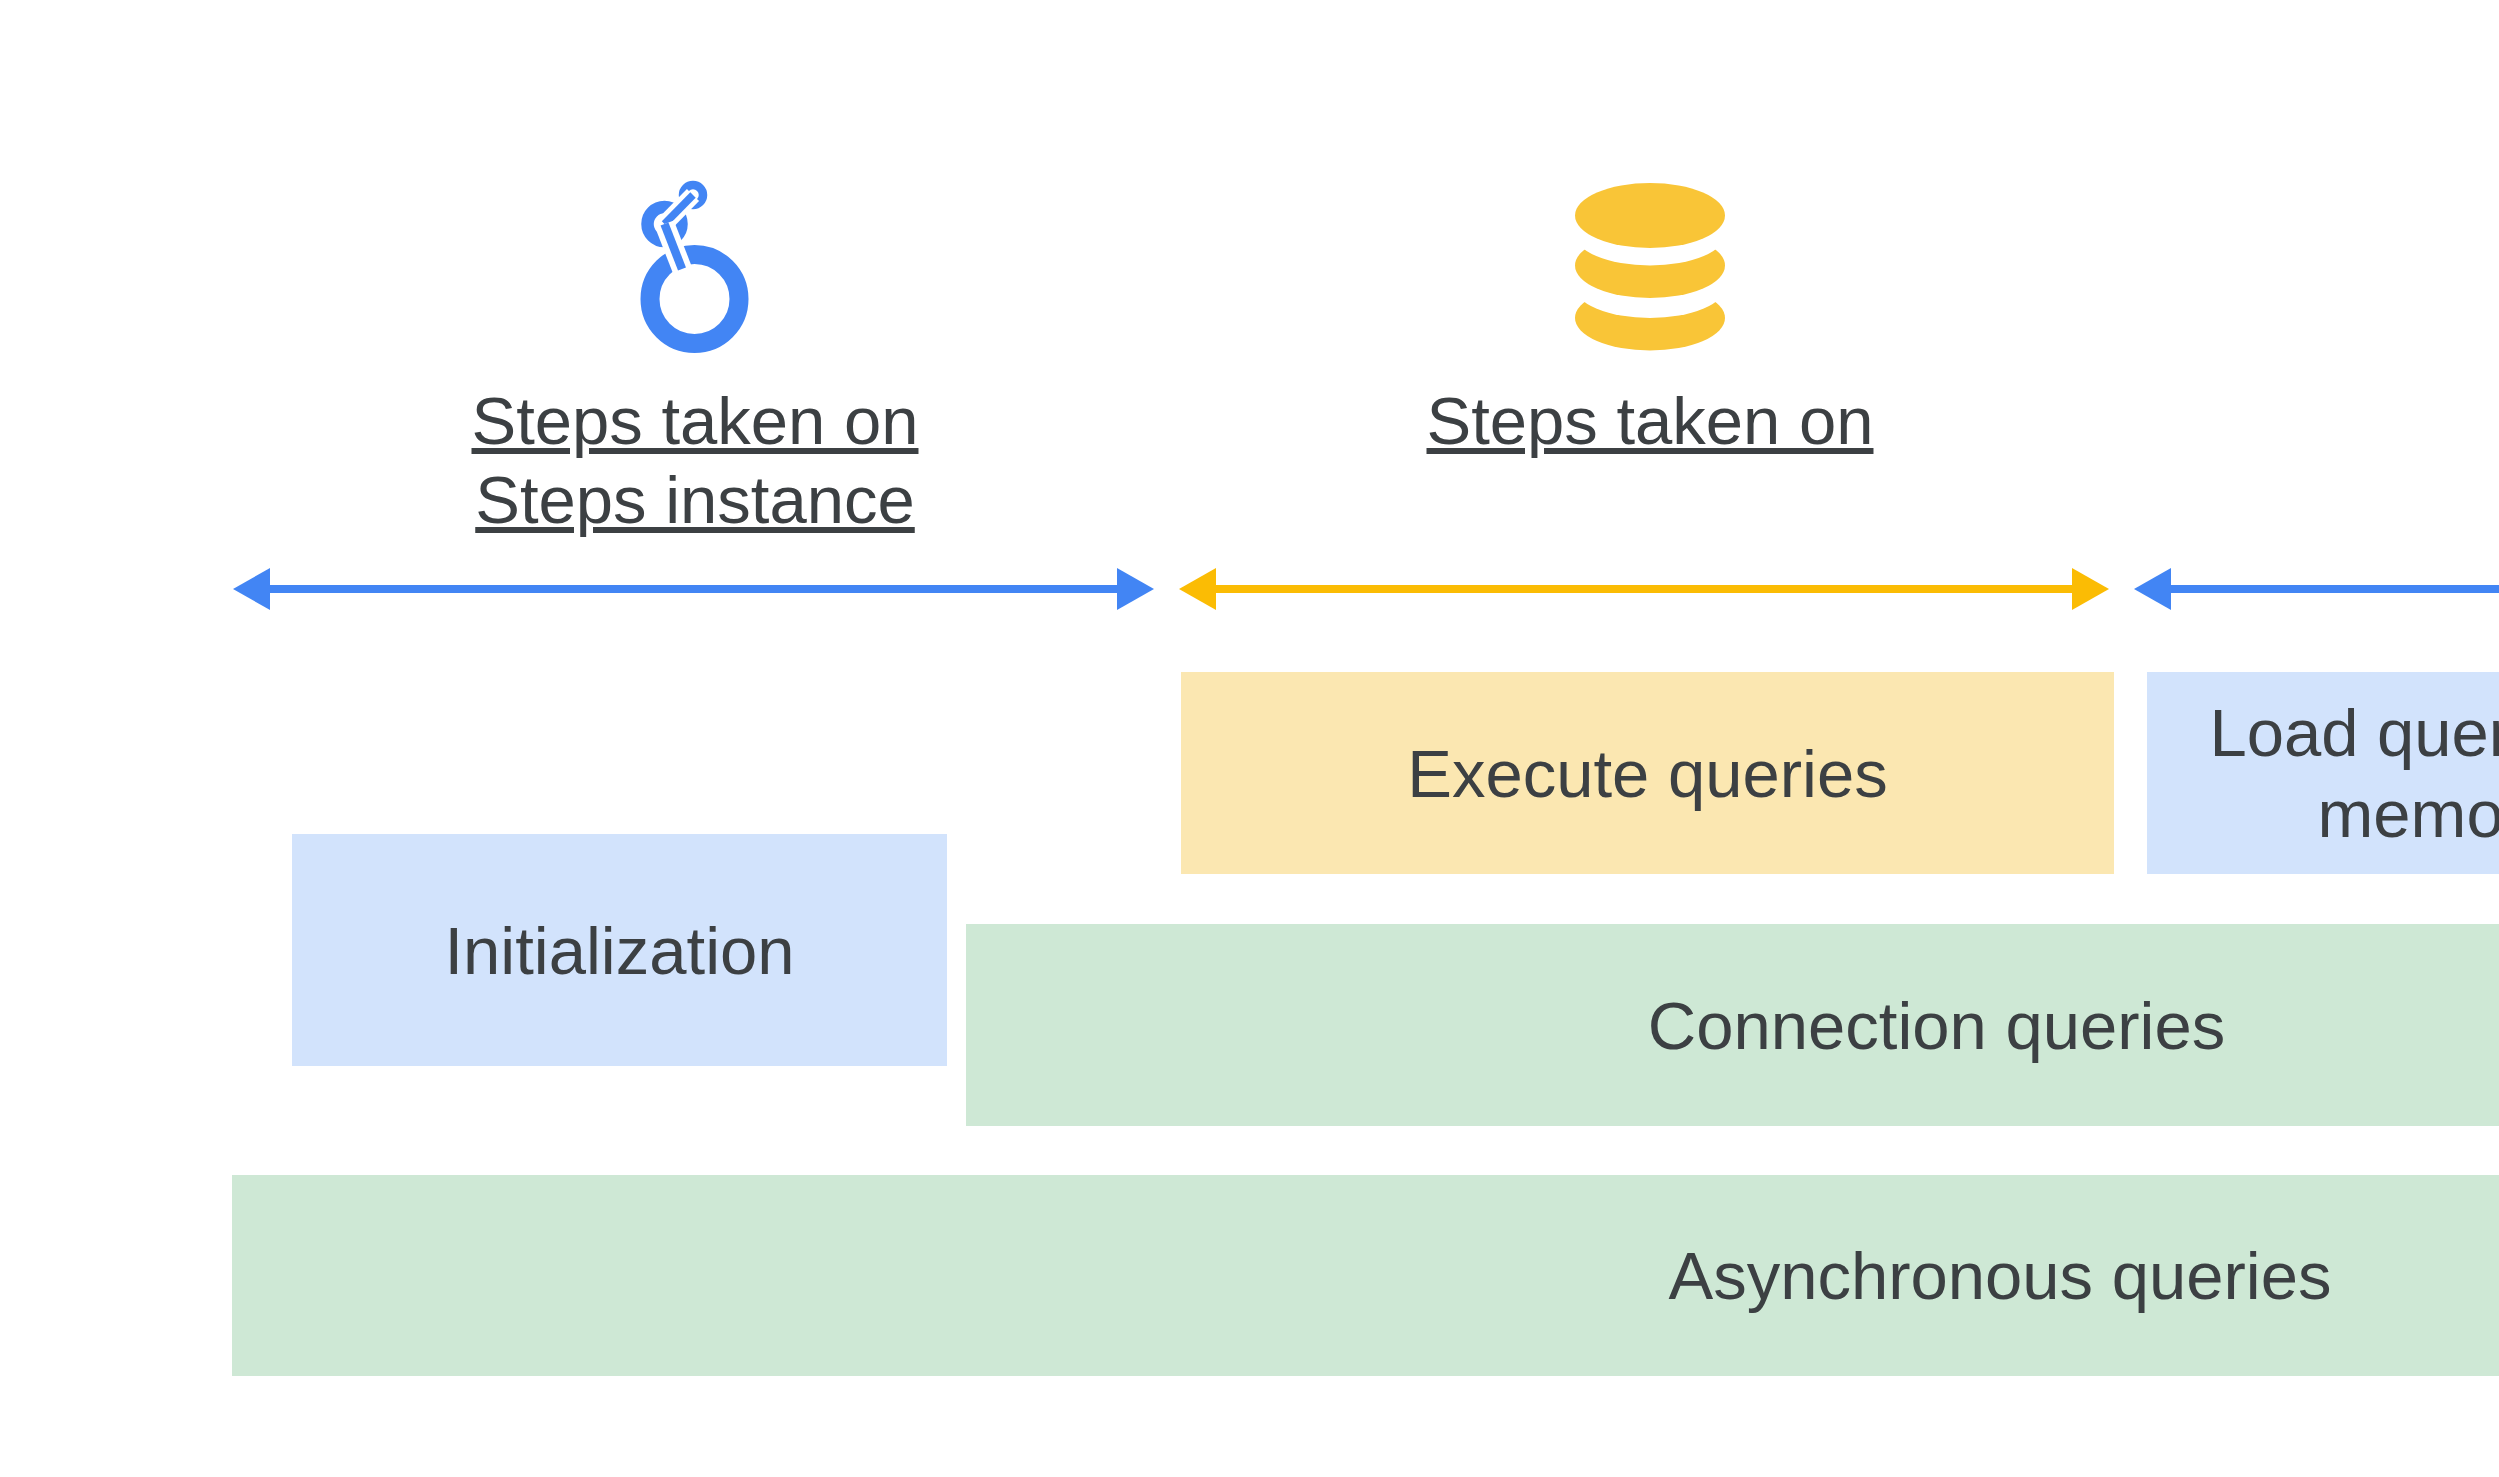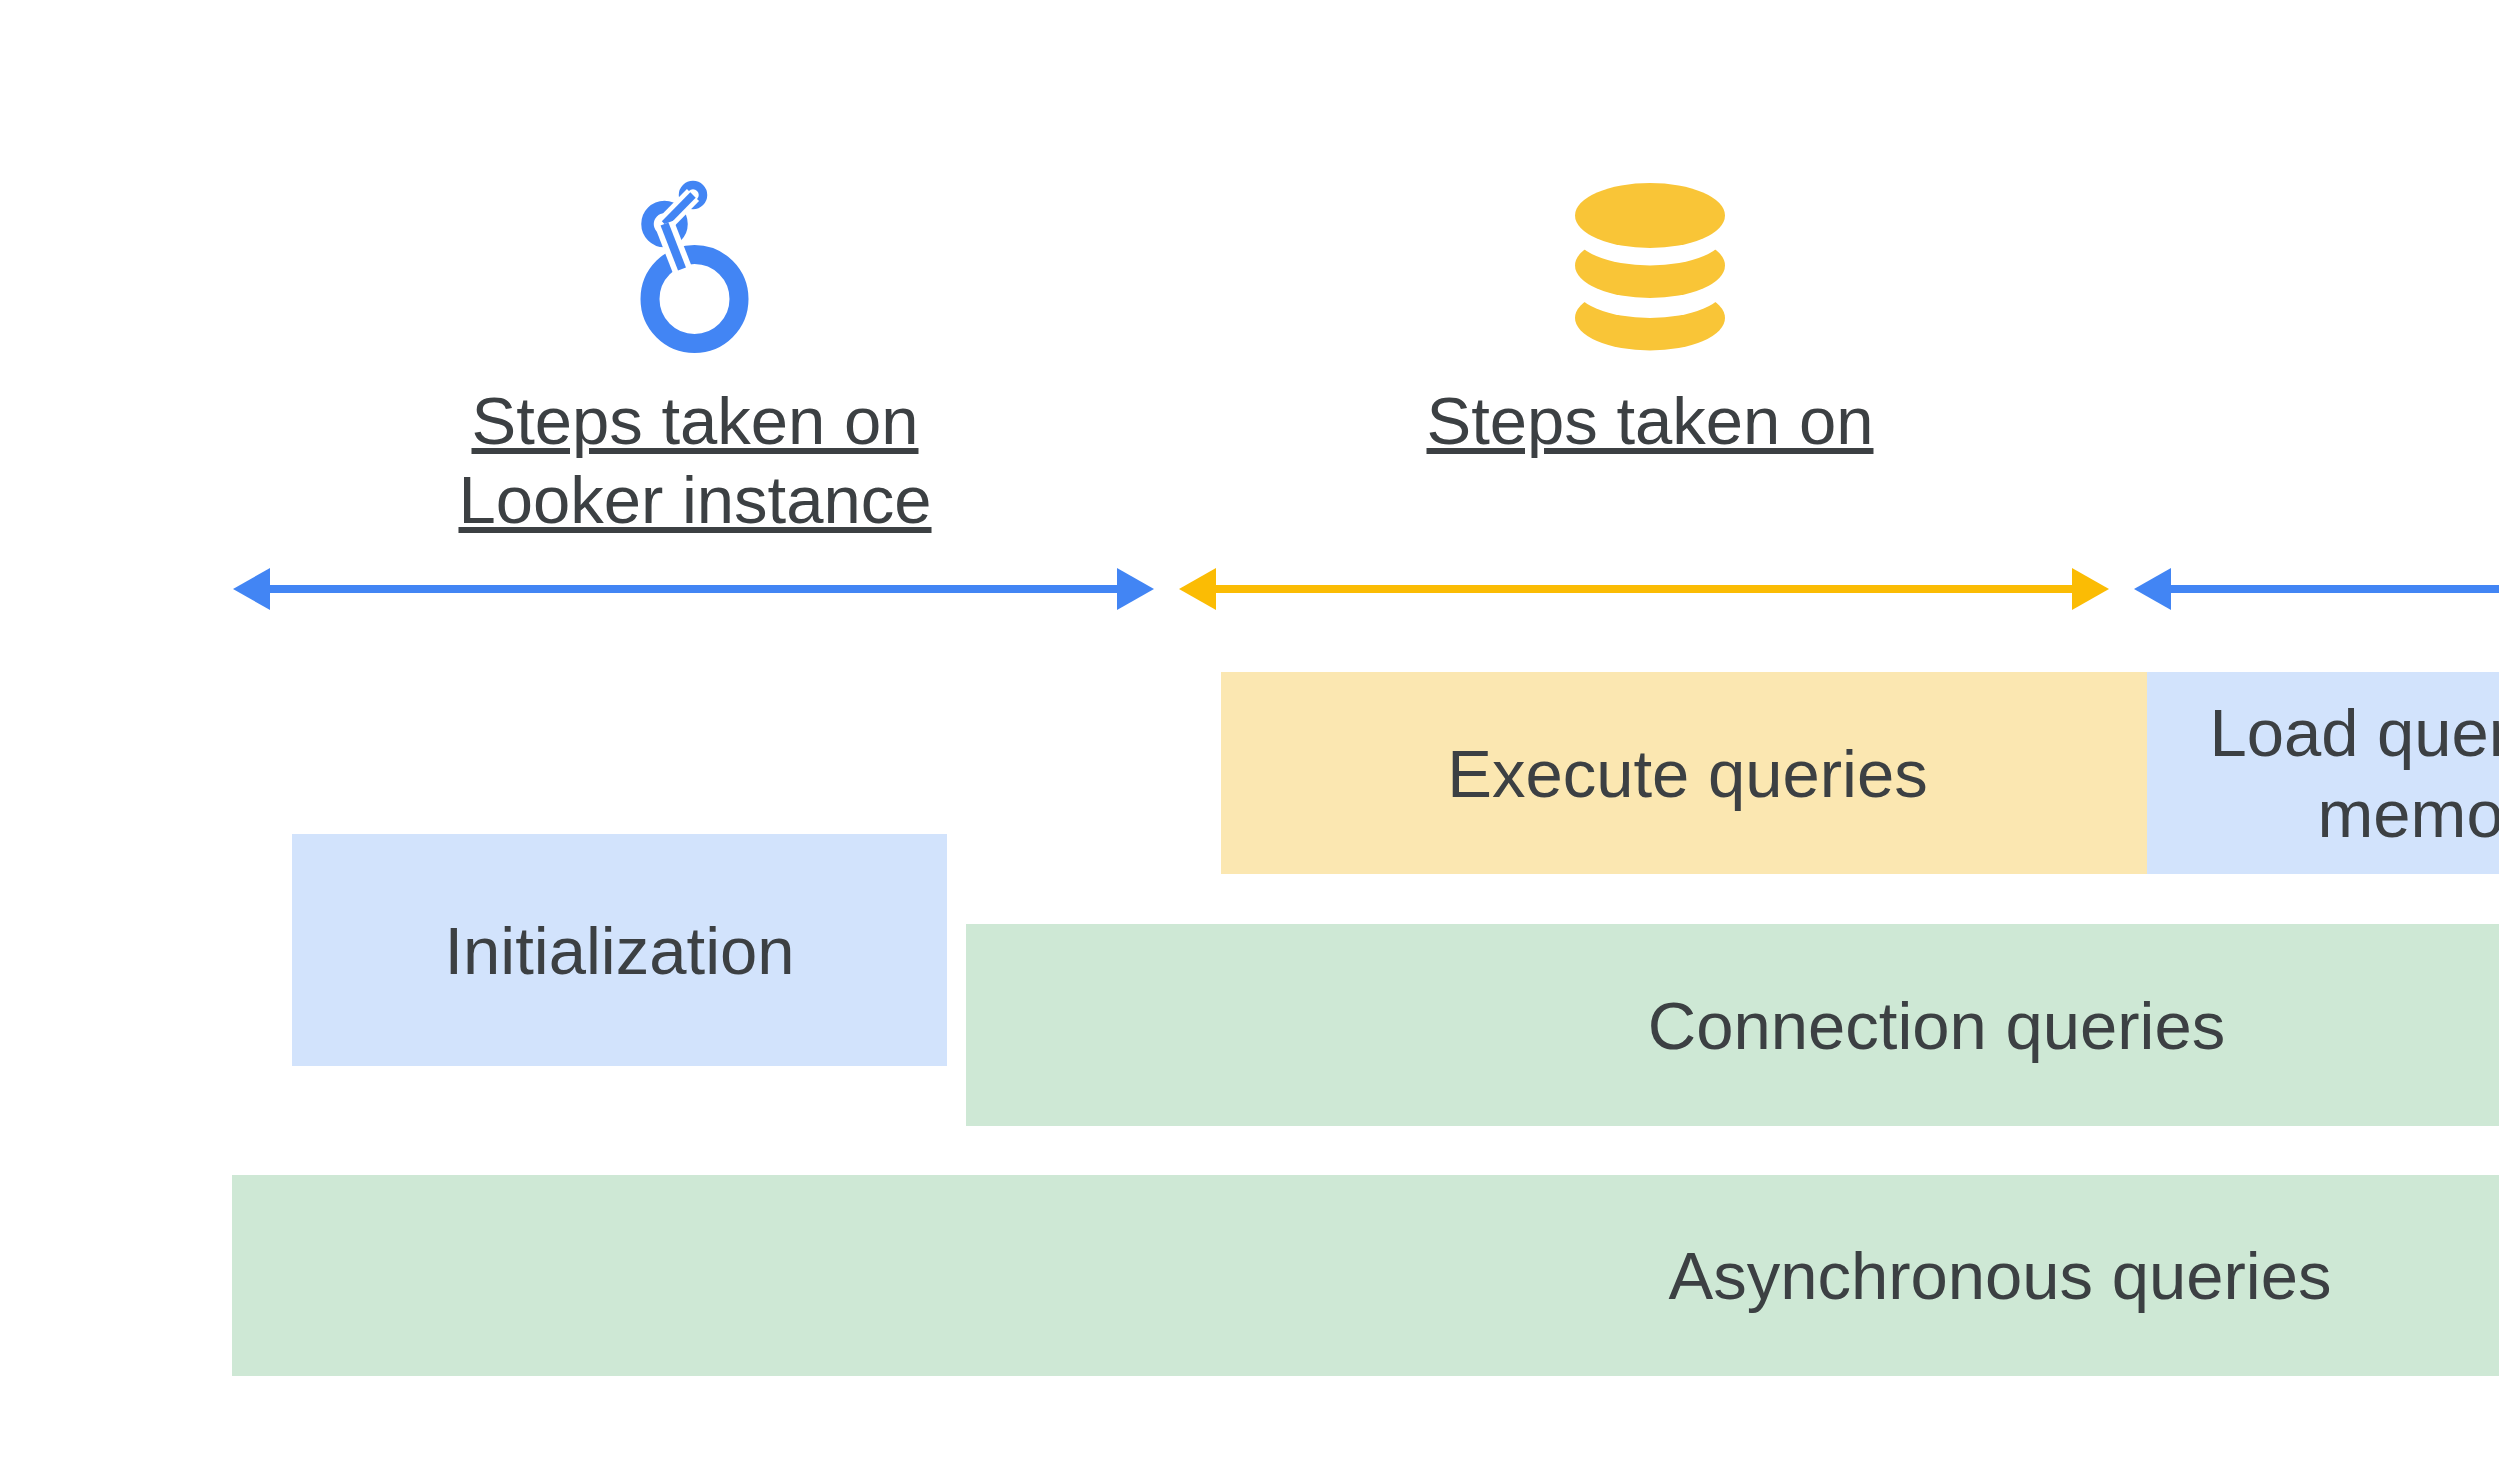--- a/index.html
+++ b/index.html
@@ -43,21 +43,21 @@
   .box{
     display:flex;
     align-items:center;
     justify-content:center;
     text-align:center;
     font-size:67px;
     line-height:81px;
     color:var(--text);
   }
   .box.light-blue{background:var(--light-blue);}
-  .box.light-yellow{background:var(--light-yellow);margin-left:40px;}
+  .box.light-yellow{background:var(--light-yellow);}
   .box.light-green{background:var(--light-green);}
 </style>
 </head>
 <body>
 
 <div id="canvas">
 
   <svg class="abs" style="left:617px;top:165px" width="165" height="200" viewBox="0 0 330 400" aria-hidden="true">
     <circle cx="155" cy="268" r="89" fill="none" stroke="var(--blue)" stroke-width="38"></circle>
     <circle cx="95" cy="118" r="34" fill="none" stroke="var(--blue)" stroke-width="25"></circle>
@@ -71,21 +71,21 @@
   <svg class="abs" style="left:1575px;top:183px" width="150" height="170" viewBox="0 0 300 340" aria-hidden="true">
     <ellipse cx="150" cy="270" rx="150" ry="65" fill="var(--db-yellow)"></ellipse>
     <ellipse cx="150" cy="205" rx="152" ry="65" fill="#fff"></ellipse>
     <ellipse cx="150" cy="165" rx="150" ry="65" fill="var(--db-yellow)"></ellipse>
     <ellipse cx="150" cy="100" rx="152" ry="65" fill="#fff"></ellipse>
     <ellipse cx="150" cy="65" rx="150" ry="65" fill="var(--db-yellow)"></ellipse>
   </svg>
 
   <div class="abs zone-label" style="left:195px;top:381px">
     <div>Steps taken on</div>
-    <div>Looker instance</div>
+    <div>Steps instance</div>
   </div>
   <div class="abs zone-label" style="left:1150px;top:381px">
     <div>Steps taken on</div>
   </div>
   <div class="abs zone-label" style="left:2467px;top:381px">
     <div>Steps taken on</div>
     <div>Looker instance</div>
   </div>
 
   <div class="abs arrow blue" style="left:233px;top:568px;width:921px">

